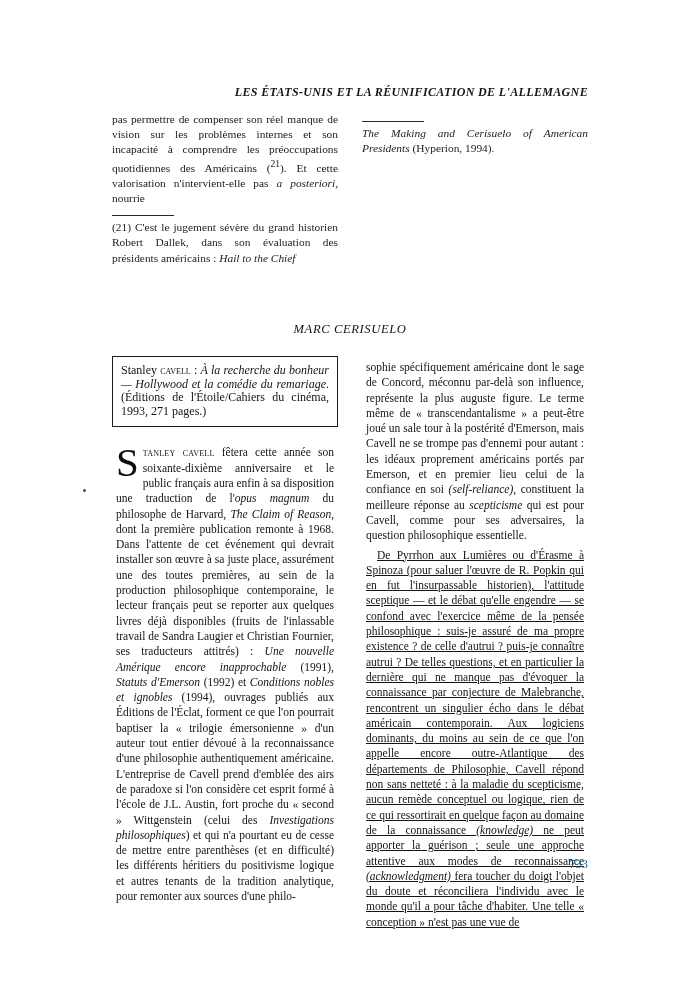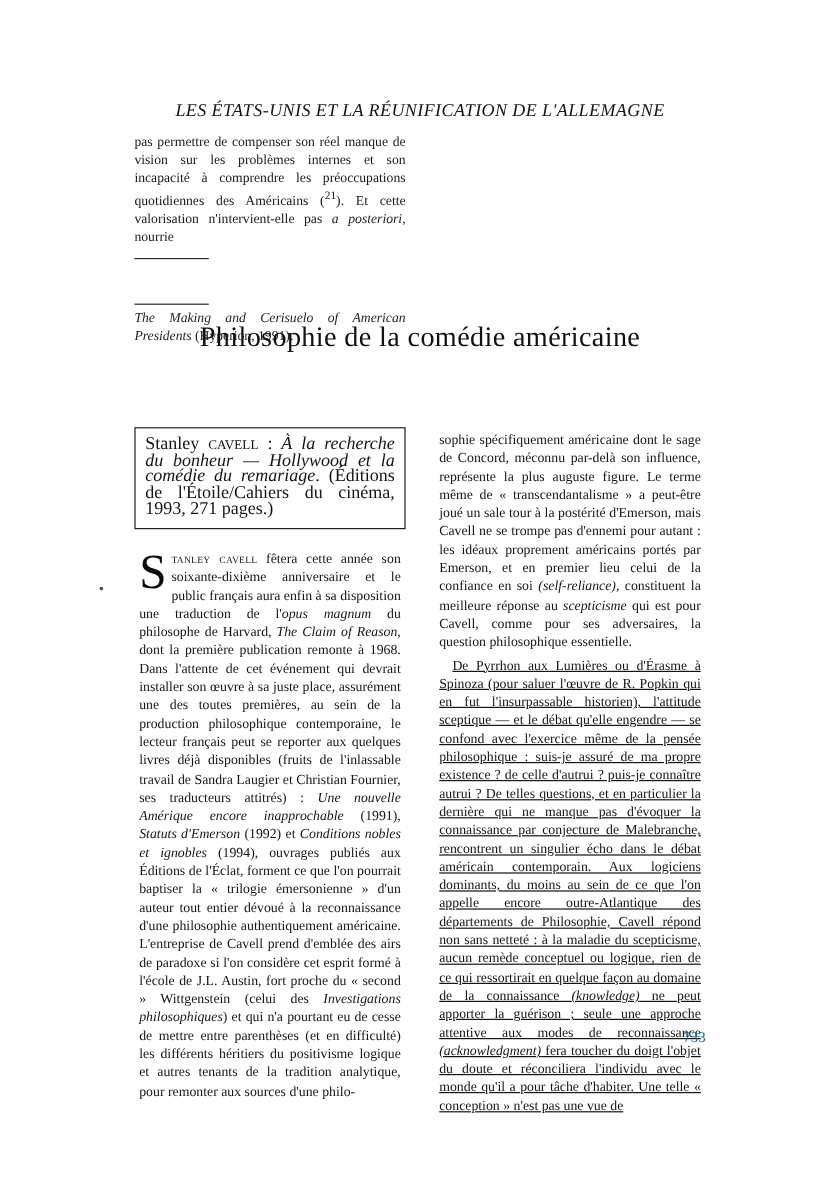--- a/index.html
+++ b/index.html
@@ -17,37 +17,37 @@
     background: #ffffff;
     overflow: hidden;
     color: #1a1a1a;
   }
   
   .running-header {
     position: absolute;
     top: 85px;
     left: 112px;
     width: 476px;
-    text-align: center;
+    text-align: right;
     font-style: italic;
-    font-size: 15px;
+    font-size: 12px;
     letter-spacing: 0.35px;
     color: #161616;
     font-variant: small-caps;
     text-transform: uppercase;
+    font-weight: bold;
   }
   
   .cont-block {
     position: absolute;
     top: 112px;
     left: 112px;
     width: 476px;
     display: flex;
     gap: 24px;
-    flex-direction: column;
   }
   .cont-col {
     width: 226px;
   }
   .cont-col p {
     margin: 0;
     font-size: 11.4px;
     line-height: 15.1px;
     text-align: justify;
     text-justify: inter-word;
@@ -122,21 +122,21 @@
 
   
   .ref-box {
     border: 1.1px solid #1d1d1d;
     padding: 7px 8px 8px 8px;
     margin-bottom: 18px;
     box-sizing: border-box;
   }
   .ref-box p {
     margin: 0;
-    font-size: 15px;
+    font-size: 12px;
     line-height: 13.6px;
     text-align: justify;
   }
   .ref-box .sc {
     font-variant: small-caps;
     text-transform: lowercase;
   }
   .ref-box i { font-style: italic; }
 
   
@@ -184,28 +184,29 @@
 <body>
 
 <div class="page">
 
   <div class="running-header">Les États-Unis et la réunification de l'Allemagne</div>
 
   <div class="cont-block">
     <div class="cont-col">
       <p><span>pas permettre de compenser son réel manque de vision sur les problèmes internes et son incapacité à comprendre les préoccupations quotidiennes des Américains (</span><sup>21</sup><span>). Et cette valorisation n'intervient-elle pas </span><i>a posteriori</i><span>, nourrie</span></p>
       <div class="fn-rule"></div>
+      <p class="footnote"><span class="fn-num">(21)</span><span> C'est le jugement sévère du grand historien Robert Dallek, dans son évaluation des présidents américains : </span><i>Hail to the Chief</i></p>
     </div>
     <div class="cont-col">
       <div class="fn-rule"></div>
-      <p class="footnote"><i>The Making and Cerisuelo of American Presidents</i><span> (Hyperion, 1991).</span></p>
+      <p class="footnote"><i>The Making and Cerisuelo of American Presidents</i><span> (Hyperion, 1994).</span></p>
     </div>
   </div>
 
-  <h1 class="article-title">Philosophie de la comédie américaine</h1>
+  <div class="article-author">Marc Cerisuelo</div>
 
   <div class="margin-mark"></div>
 
   <div class="body-block">
 
     <div class="body-col">
       <div class="ref-box">
         <p><span>Stanley </span><span class="sc">Cavell</span><span> : </span><i>À la recherche du bonheur — Hollywood et la comédie du remariage</i><span>. (Éditions de l'Étoile/Cahiers du cinéma, 1993, 271 pages.)</span></p>
       </div>
 

